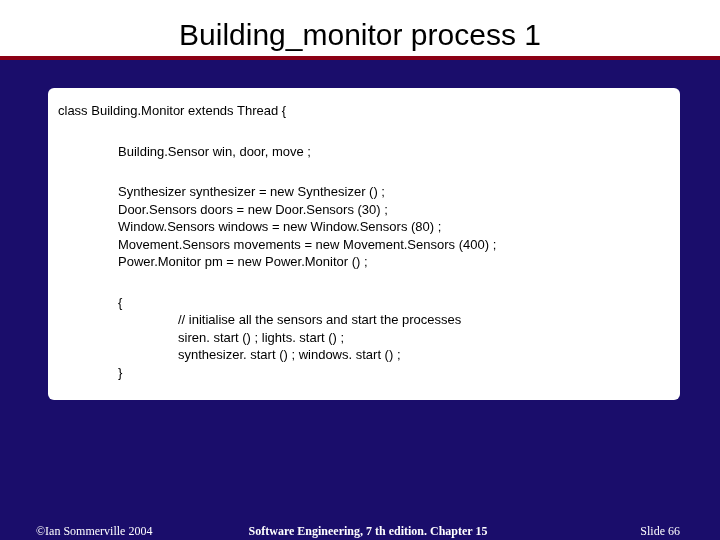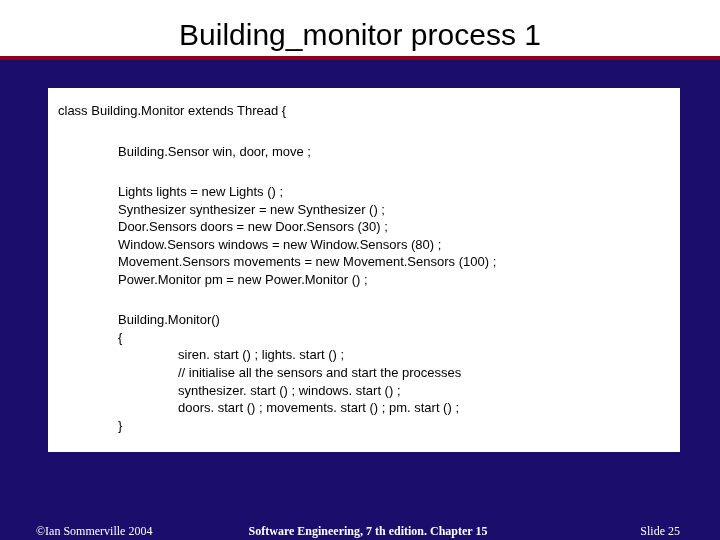--- a/index.html
+++ b/index.html
@@ -33,20 +33,21 @@
     background: #1a0d6b;
   }
   .code-box {
     background: #fff;
     margin: 0 40px 0 48px;
     padding: 14px 10px 18px 10px;
     font-family: Arial, Helvetica, sans-serif;
     font-size: 13px;
     line-height: 1.35;
     color: #000;
+    border-radius: 6px;
   }
   .code-line-0 { margin-left: 0; }
   .code-line-1 { margin-left: 60px; }
   .code-line-2 { margin-left: 120px; }
   .code-block { margin-top: 23px; }
   .footer {
     position: absolute;
     bottom: 16px;
     left: 0;
     width: 100%;
@@ -68,38 +69,35 @@
   <div class="title-gap"></div>
 
   <div class="code-box">
     <div class="code-line-0">class Building.Monitor extends Thread {</div>
 
     <div class="code-block">
       <div class="code-line-1">Building.Sensor win, door, move ;</div>
     </div>
 
     <div class="code-block">
-      <div class="code-line-1">Lights          lights = new Lights () ;</div>
       <div class="code-line-1">Synthesizer synthesizer = new Synthesizer () ;</div>
       <div class="code-line-1">Door.Sensors doors = new Door.Sensors (30) ;</div>
       <div class="code-line-1">Window.Sensors         windows = new Window.Sensors (80) ;</div>
-      <div class="code-line-1">Movement.Sensors movements = new Movement.Sensors (100) ;</div>
+      <div class="code-line-1">Movement.Sensors movements = new Movement.Sensors (400) ;</div>
       <div class="code-line-1">Power.Monitor pm = new Power.Monitor () ;</div>
     </div>
 
     <div class="code-block">
-      <div class="code-line-1">Building.Monitor()</div>
       <div class="code-line-1">{</div>
+      <div class="code-line-2">// initialise all the sensors and start the processes</div>
       <div class="code-line-2">siren. start () ; lights. start () ;</div>
-      <div class="code-line-2">// initialise all the sensors and start the processes</div>
       <div class="code-line-2">synthesizer. start () ; windows. start () ;</div>
-      <div class="code-line-2">doors. start () ; movements. start () ; pm. start () ;</div>
       <div class="code-line-1">}</div>
     </div>
   </div>
 
   <div class="footer">
     <span class="footer-left">©Ian Sommerville 2004</span>
     <span class="footer-center">Software Engineering, 7 th edition. Chapter 15</span>
-    <span class="footer-right">Slide  25</span>
+    <span class="footer-right">Slide  66</span>
   </div>
 
 </div>
 
 </body></html>

